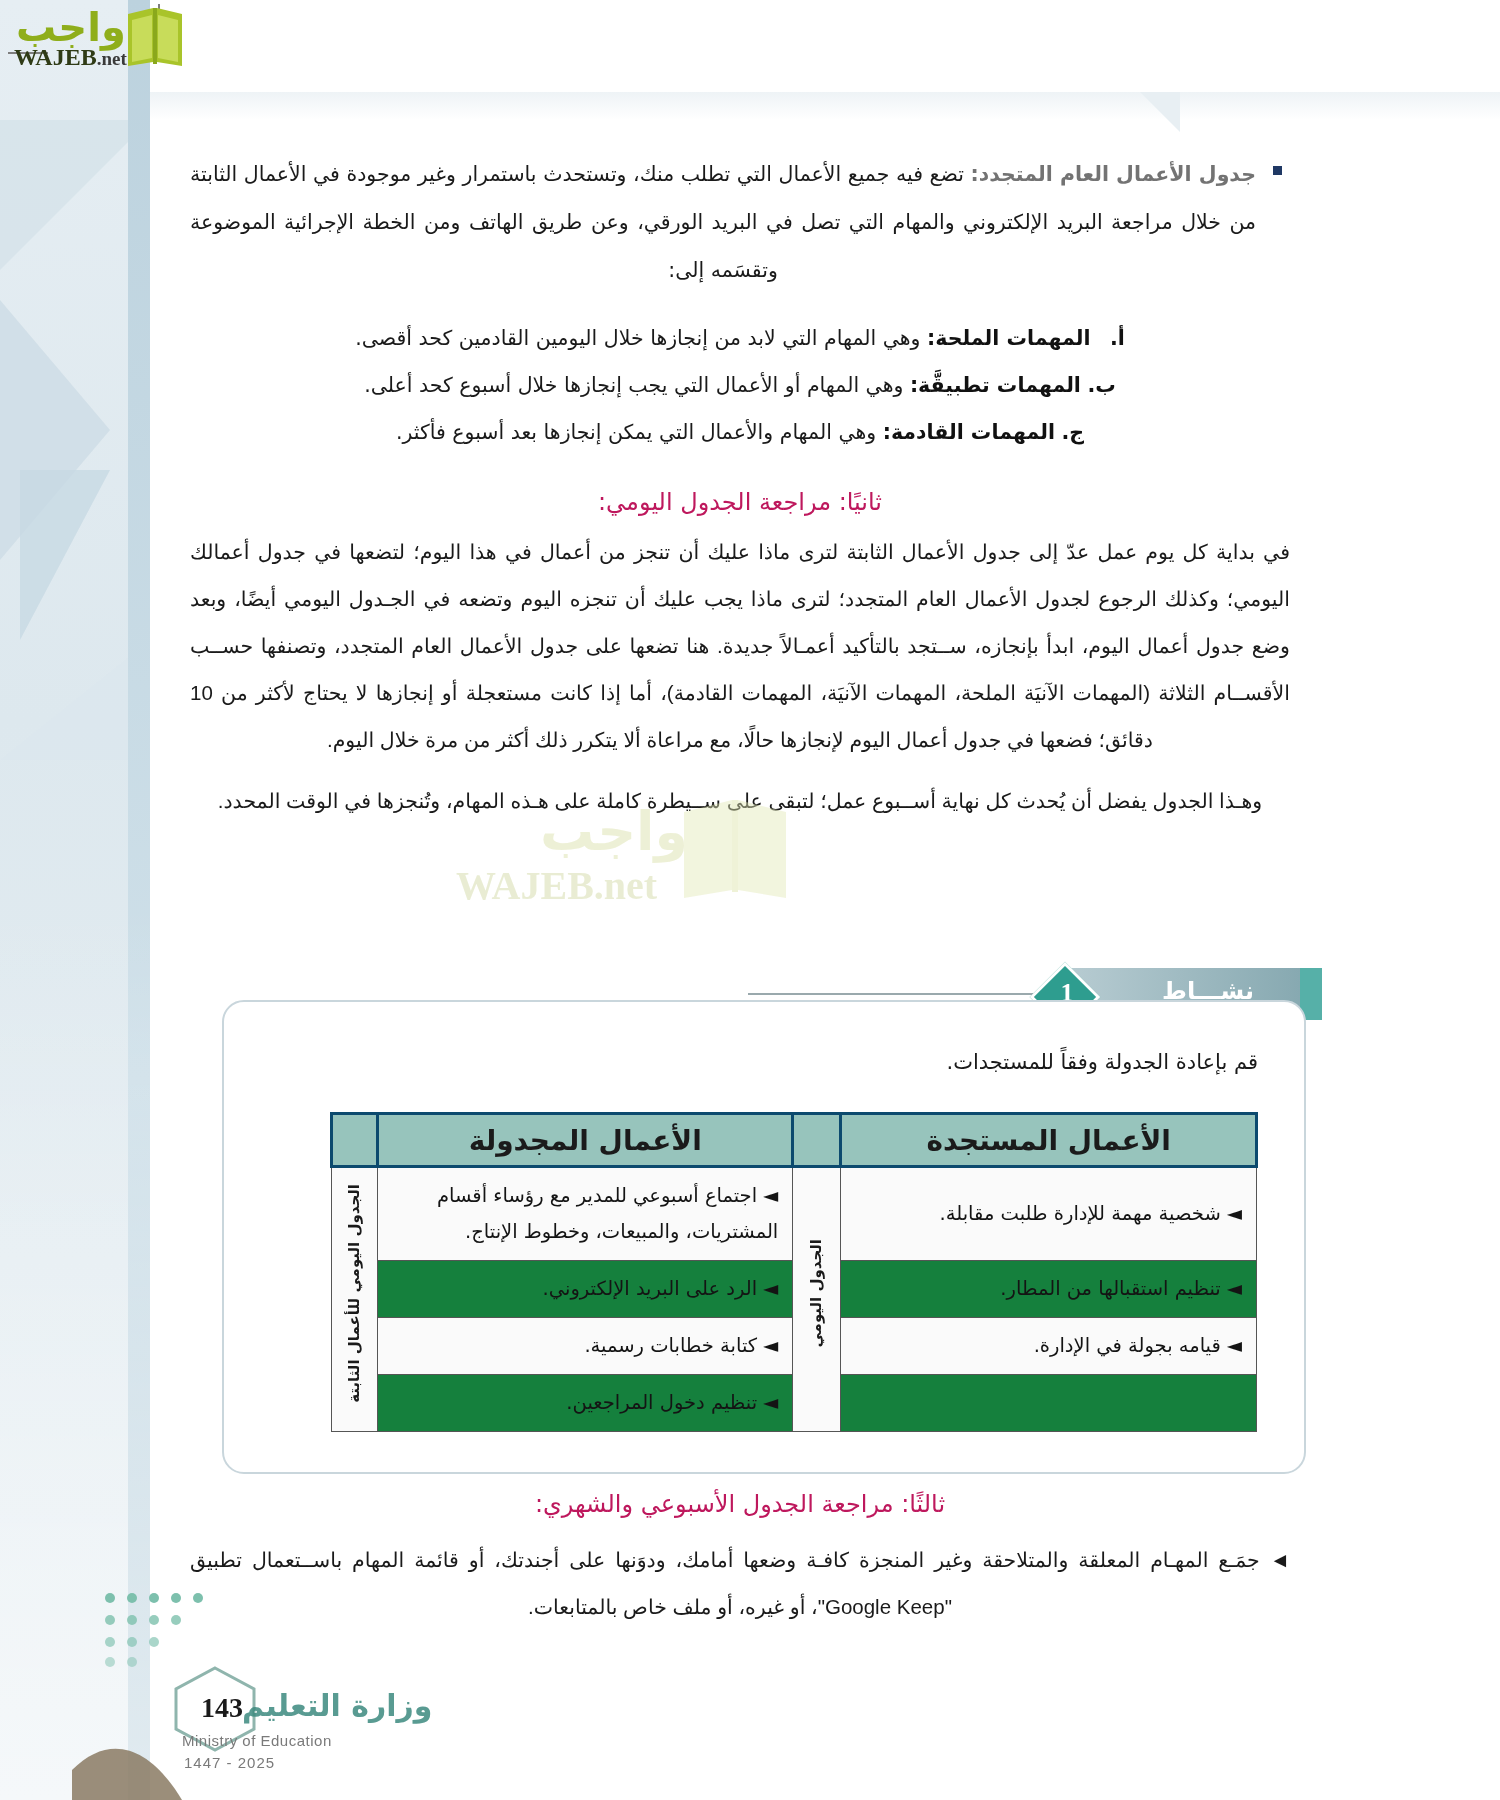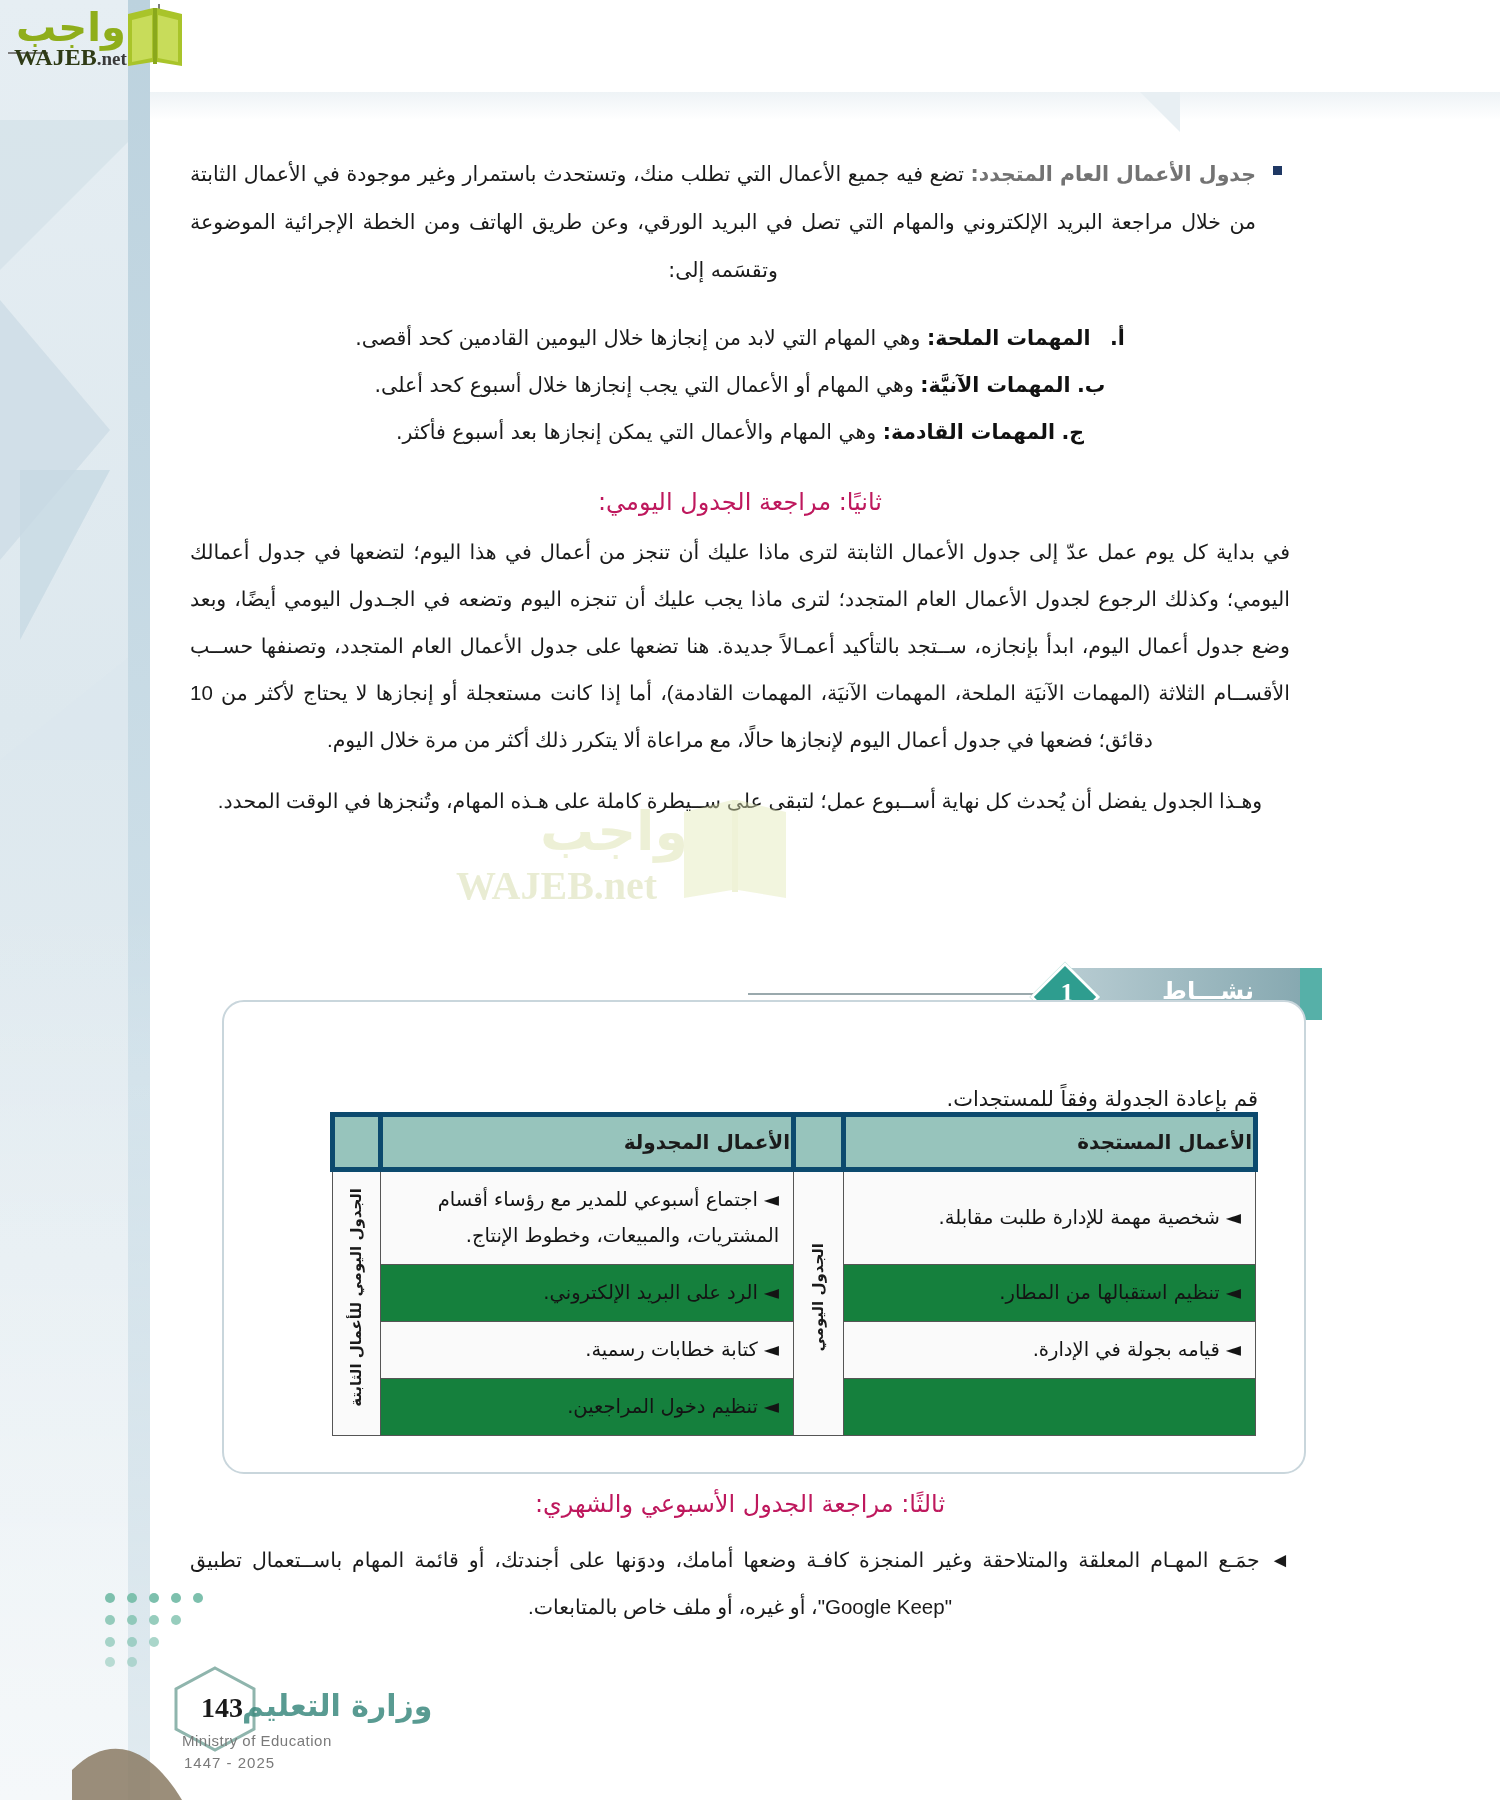--- a/index.html
+++ b/index.html
@@ -282,39 +282,39 @@
     border-radius: 22px;
     background: #ffffff;
   }
   .activity-prompt {
     position: absolute;
     right: 46px; top: 48px;
     font-size: 21px;
     color: #1a1a1a;
     font-family: "DejaVu Sans", sans-serif;
     direction: rtl;
-    margin-top: 37px;
   }
 
   
   table.act-table {
     position: absolute;
     right: 46px; top: 110px;
     width: 928px;
     border-collapse: collapse;
     direction: rtl;
     font-family: "DejaVu Sans", sans-serif;
   }
   table.act-table th {
     background: #97c4bc;
     color: #1b1b1b;
-    font-size: 20px;
+    font-size: 28px;
     font-weight: bold;
     height: 48px;
-    border: 5px solid #0c4a6e;
+    border: 3px solid #0c4a6e;
+    text-align: center;
   }
   table.act-table td {
     border: 1px solid #555;
     font-size: 19.5px;
     color: #141414;
     padding: 10px 14px;
     vertical-align: middle;
     line-height: 1.85;
   }
   .side-col {
@@ -455,21 +455,21 @@
 
     <div class="sub-item">
       <span class="marker">أ.</span>
       &nbsp;
       <span class="term">المهمات الملحة:</span>
       <span>وهي المهام التي لابد من إنجازها خلال اليومين القادمين كحد أقصى.</span>
     </div>
 
     <div class="sub-item">
       <span class="marker">ب.</span>
-      <span class="term">المهمات الآنيَّة:</span>
+      <span class="term">المهمات تطبيقَّة:</span>
       <span>وهي المهام أو الأعمال التي يجب إنجازها خلال أسبوع كحد أعلى.</span>
     </div>
 
     <div class="sub-item">
       <span class="marker">ج.</span>
       <span class="term">المهمات القادمة:</span>
       <span>وهي المهام والأعمال التي يمكن إنجازها بعد أسبوع فأكثر.</span>
     </div>
 
     <div class="h-blue">ثانيًا: مراجعة الجدول اليومي:</div>

